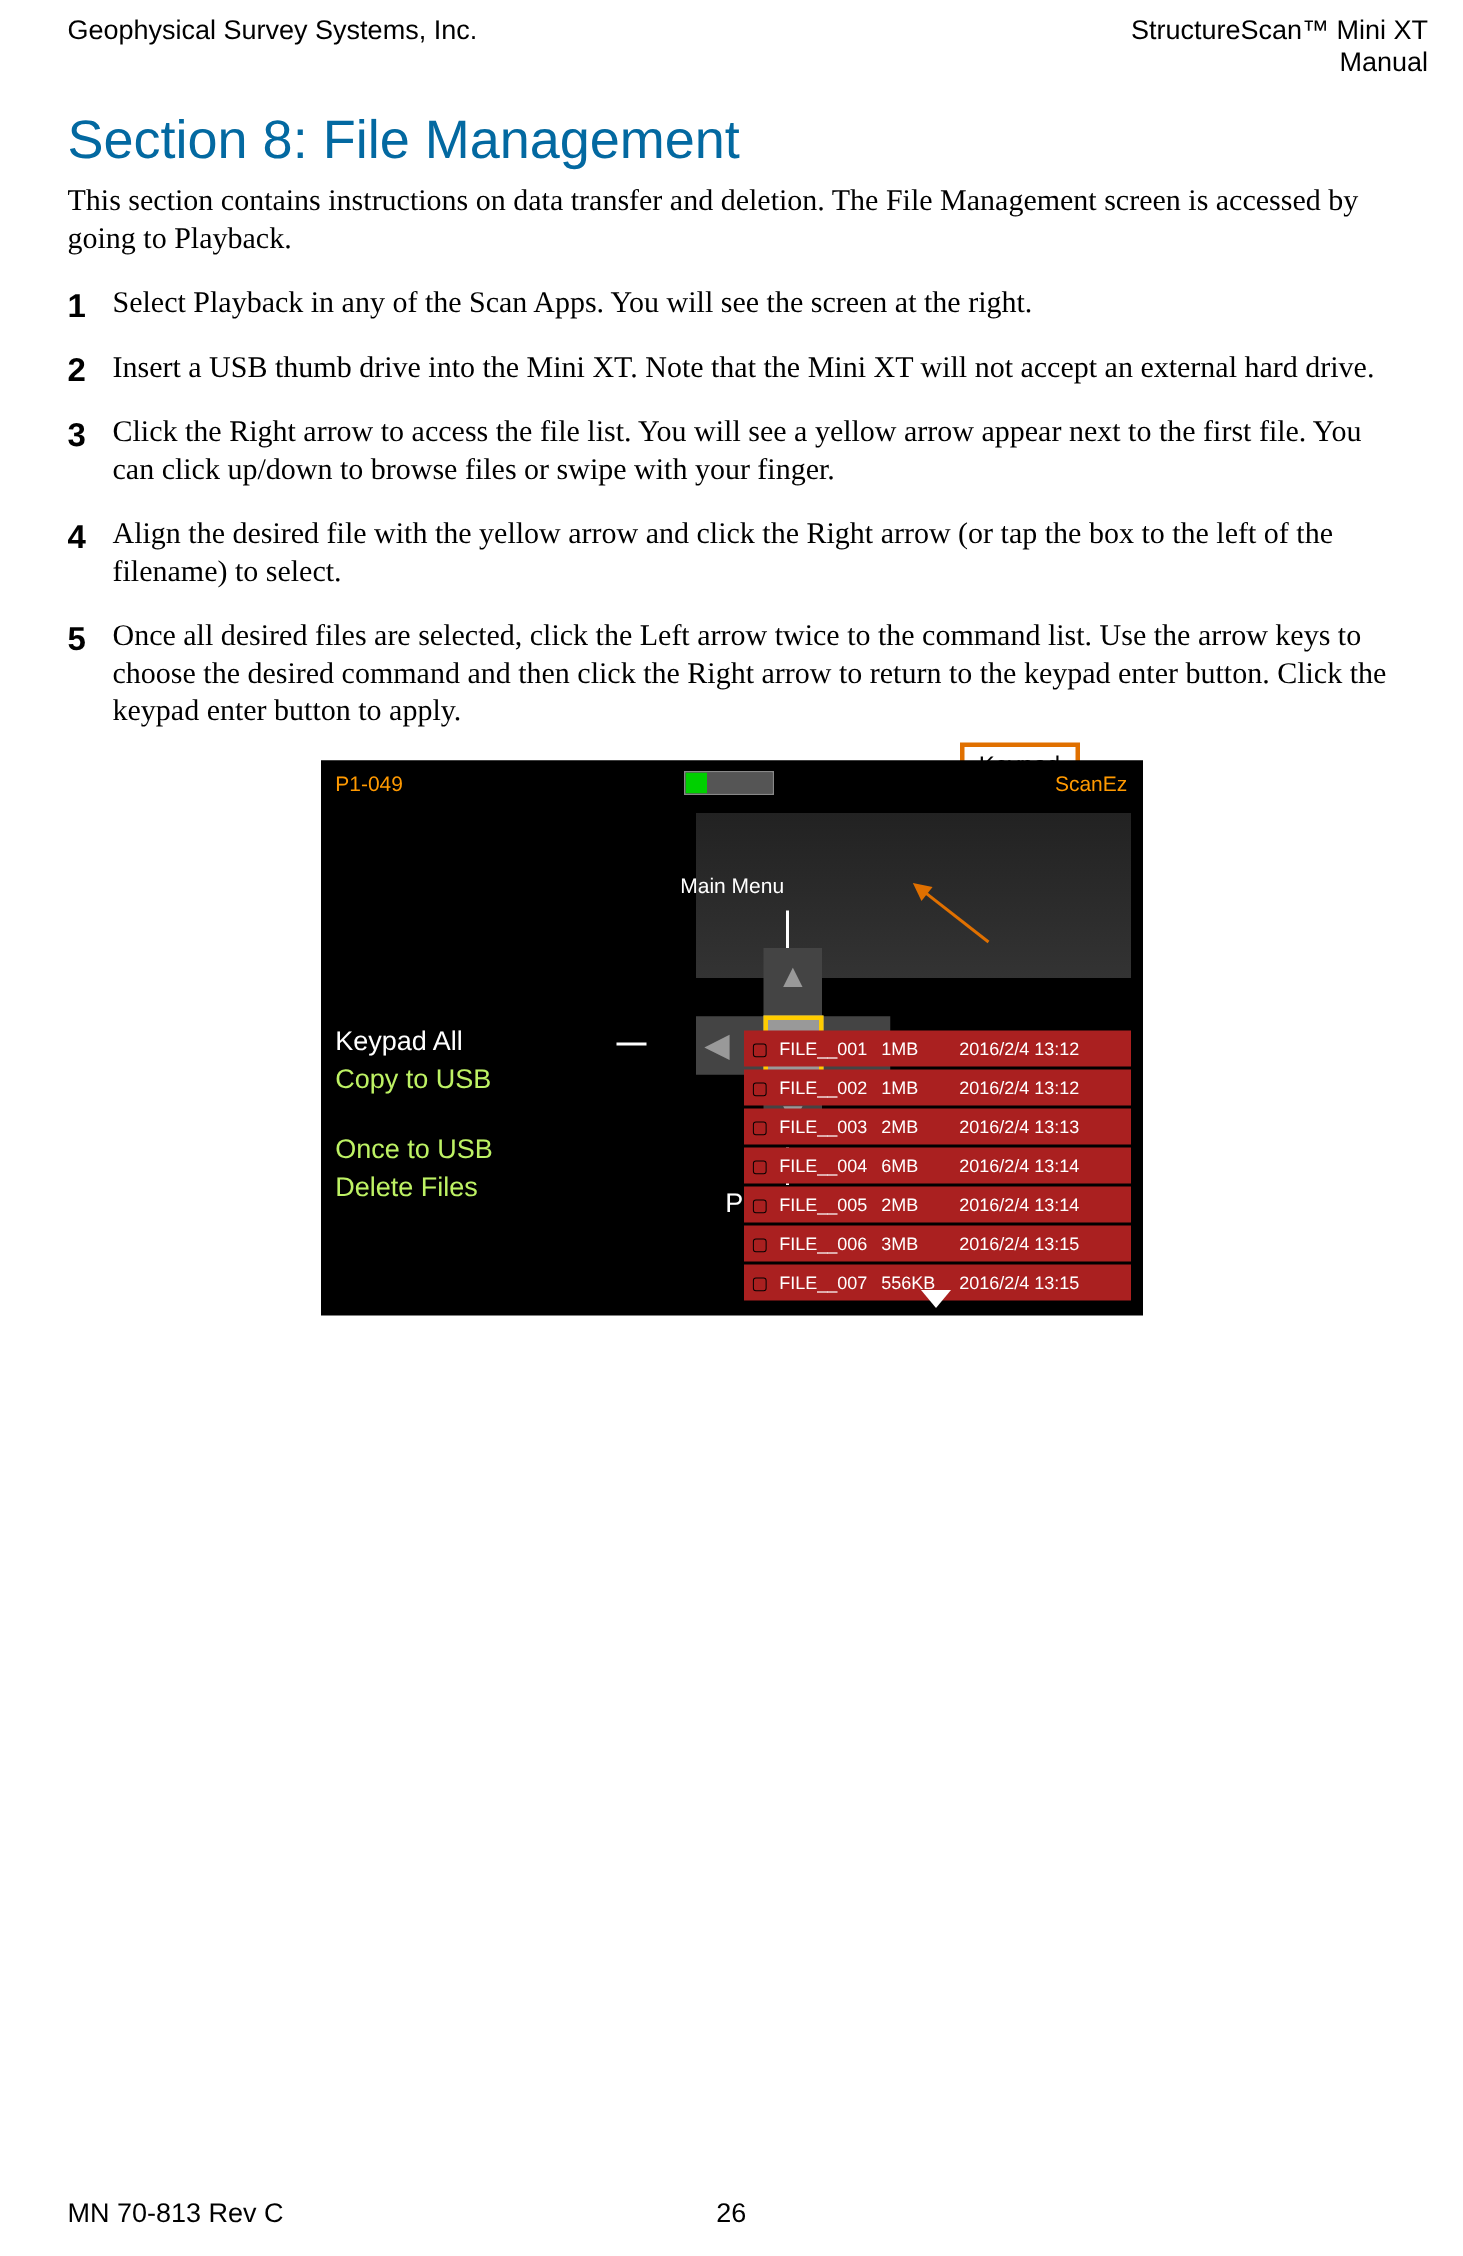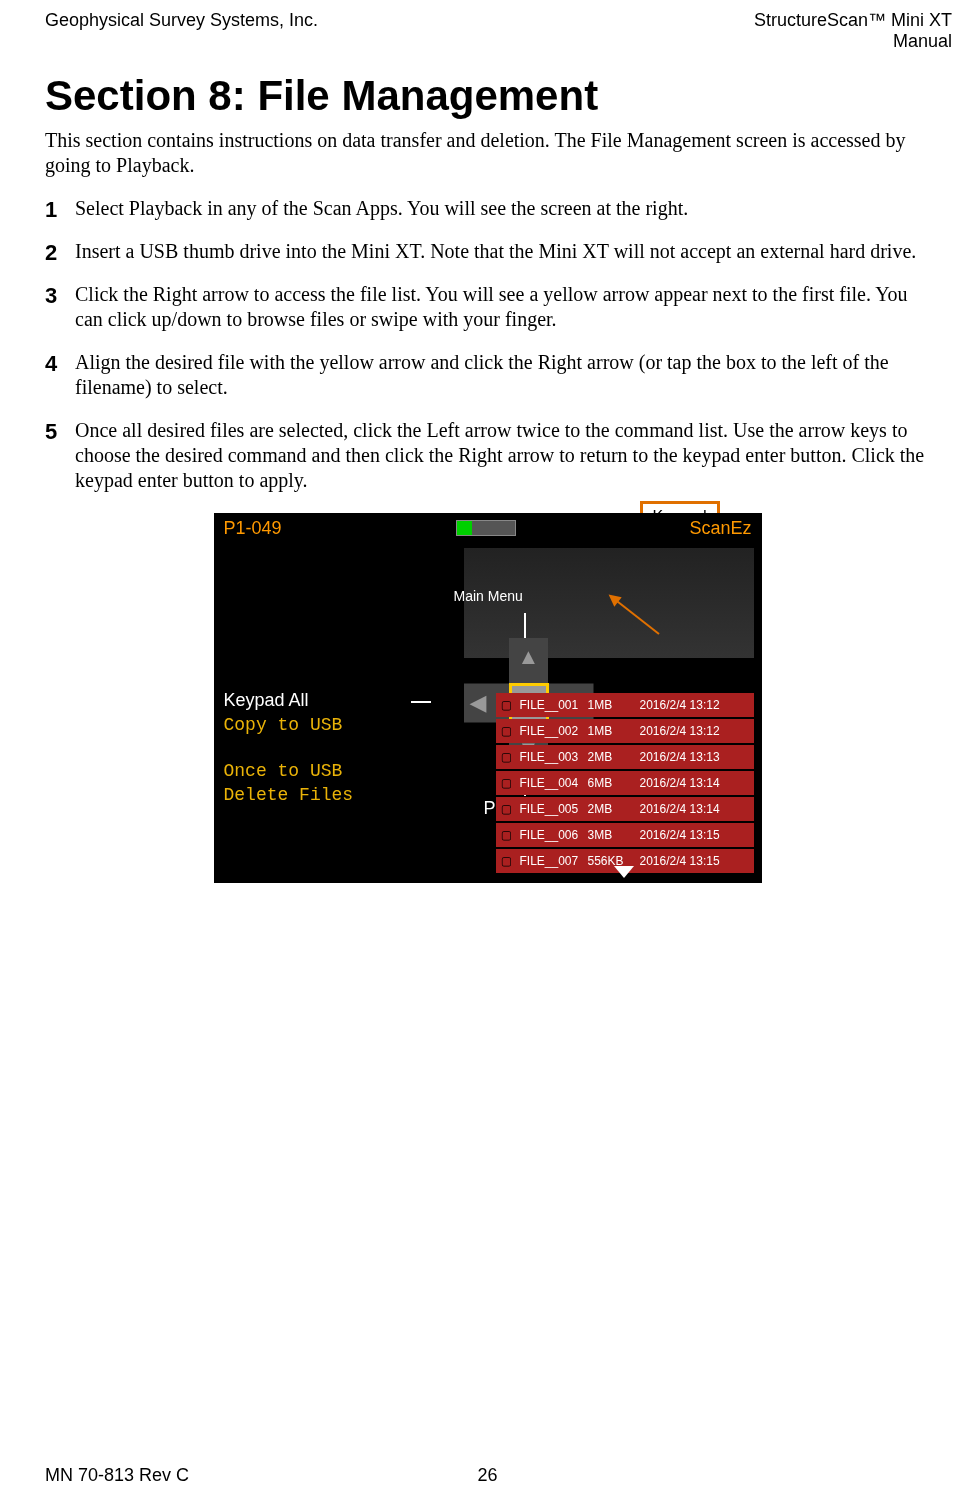--- a/index.html
+++ b/index.html
@@ -17,23 +17,23 @@
     padding: 10px 23px 0 45px;
     font-family: "Segoe UI", "Myriad Pro", sans-serif;
     font-size: 18px;
   }
   .header-right { text-align: right; }
   .content {
     padding: 20px 45px 0 45px;
   }
   .section-title {
     font-family: "Segoe UI", "Myriad Pro", sans-serif;
-    color: #000000;
-    font-size: 42px;
-    font-weight: 700;
+    color: #0369a1;
+    font-size: 36px;
+    font-weight: 400;
     margin-bottom: 8px;
   }
   .intro {
     font-size: 20px;
     line-height: 1.25;
     margin-bottom: 18px;
   }
   ol.steps {
     list-style: none;
     counter-reset: step;
@@ -70,21 +70,21 @@
     background: #000;
     font-family: Arial, sans-serif;
   }
   .status-bar {
     display: flex;
     justify-content: space-between;
     align-items: center;
     height: 30px;
     padding: 0 10px;
     color: #ff9900;
-    font-size: 18px;
+    font-size: 14px;
     background: #000;
   }
   .status-center {
     display: flex; align-items: center; gap: 6px;
   }
   .batt {
     width: 60px; height: 16px;
     background: linear-gradient(to right,#00d000 0 25%, #555 25% 100%);
     border: 1px solid #888;
   }
@@ -121,21 +121,21 @@
   .playback-label {
     position: absolute; left: 270px; top: 285px;
     color: #fff; font-size: 18px; font-family: "Segoe UI", sans-serif;
   }
   .cmd-list {
     position: absolute; left: 10px; top: 175px;
     font-family: "Segoe UI", sans-serif; font-size: 18px;
   }
   .cmd-list .item { padding: 2px 0; }
   .cmd-list .active { color:#fff; }
-  .cmd-list .dim { color:#eab308;font-family:Liberation Mono, monospace; }
+  .cmd-list .dim { color:#bef264; }
   .cmd-list .sel  { background:#000; color:#000; height:22px; }
   .file-list {
     position:absolute; right:8px; top:180px;
     width:258px;
   }
   .file-row {
     display:flex; background:#aa2020; color:#fff;
     font-size:12px; margin-bottom:2px; height:24px; align-items:center;
   }
   .file-row .cb   { width:22px; text-align:center; color:#000; }

